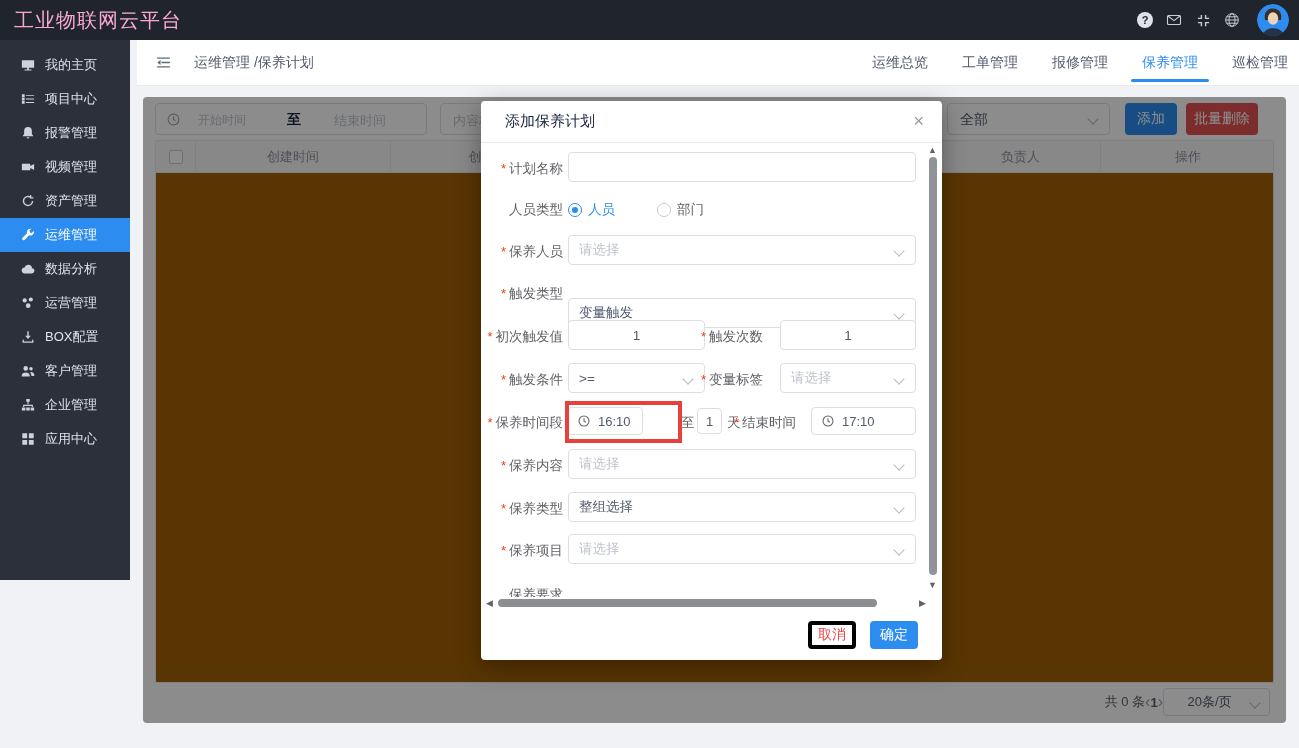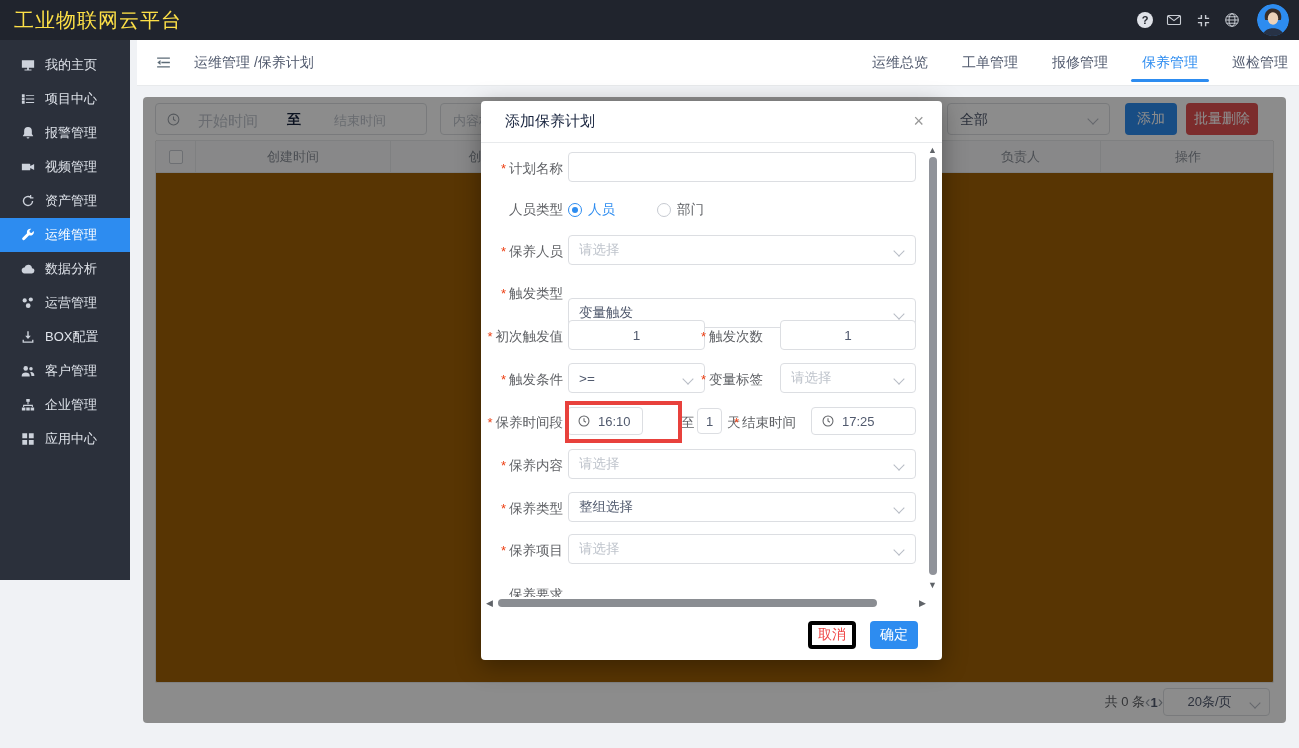--- a/index.html
+++ b/index.html
@@ -2,21 +2,21 @@
 <html style="--accent: #2d8cf0; --danger: #e25050;"><head>
 <meta charset="utf-8">
 <style>
   * { margin:0; padding:0; box-sizing:border-box; }
   html,body { width:1299px; height:748px; font-family:"Liberation Sans","DejaVu Sans",sans-serif; }
   #app { position:relative; width:1299px; height:748px; background:#f0f2f5; overflow:hidden; }
   .abs { position:absolute; }
 
   
   .topbar { position:absolute; left:0; top:0; width:1299px; height:40px; background:#20242d; display:flex; align-items:center; z-index:10; }
-  .brand { color:#fde047; font-size:20px; letter-spacing:1px; padding-left:14px; font-weight:500; }
+  .brand { color:#f9a8d4; font-size:20px; letter-spacing:1px; padding-left:14px; font-weight:500; }
   .top-right { position:absolute; right:10px; top:0; height:40px; display:flex; align-items:center; gap:13px; }
   .hicon { width:16px; height:16px; color:#c9cdd4; display:flex; align-items:center; justify-content:center; }
   .help-circle { width:16px; height:16px; border-radius:50%; background:#dfe2e8; color:#22262e; font-size:11px; font-weight:bold; display:flex; align-items:center; justify-content:center; }
   .avatar { width:32px; height:32px; border-radius:50%; overflow:hidden; margin-left:4px; }
 
   
   .sidebar { position:absolute; left:0; top:40px; width:130px; height:540px; background:#2b303b; z-index:9; }
   .s-item { height:34px; display:flex; align-items:center; padding-left:20px; color:#dfe3ea; font-size:13px; cursor:pointer; }
   .s-item .s-icon { width:15px; height:15px; margin-right:10px; display:flex; align-items:center; justify-content:center; color:#cdd2db; }
   .s-item.active { background:var(--accent); color:#fff; }
@@ -232,21 +232,21 @@
 
   <div class="card">
 
     <div class="inp abs" style="left:12px; top:6px; width:272px; height:32px;">
       <span class="abs clockicon" style="left:11px; top:9px;">
         <svg width="13" height="13" viewBox="0 0 14 14" fill="none" stroke="currentColor" stroke-width="1.1">
             <circle cx="7" cy="7" r="5.8"></circle>
             <path d="M7 3.8V7l2.2 1.4"></path>
           </svg>
       </span>
-      <span class="abs ph" style="left:42px; top:8px; font-size:15px;">开始时间</span>
+      <span class="abs ph" style="left:42px; top:8px; font-size:12px;">开始时间</span>
       <span class="abs" style="left:131px; top:7px; font-size:14px; color:#17233d; font-weight:600;">至</span>
       <span class="abs ph" style="left:178px; top:8px; font-size:13px;">结束时间</span>
     </div>
     <div class="inp abs" style="left:297px; top:6px; width:260px; height:32px;">
       <span class="abs ph" style="left:12px; top:8px; font-size:13px;">内容标签</span>
     </div>
     <div class="inp abs" style="left:804px; top:6px; width:163px; height:32px;">
       <span class="abs" style="left:12px; top:7px; font-size:14px; color:#515a6e;">全部</span>
       <span class="chev abs" style="right:12px; top:11px;"></span>
     </div>
@@ -357,21 +357,21 @@
       </div>
       <span class="abs" style="left:246px; top:271px; font-size:13.5px; color:#606266;">天</span>
       <div class="lbl" style="left:233px; top:271px; width:82px;"><span class="req">*</span><span>结束时间</span></div>
       <div class="ctl inp" style="left:330px; top:264px; width:105px; height:28px;">
         <span class="clockicon" style="color:#606266; margin-right:7px;">
           <svg width="12" height="12" viewBox="0 0 14 14" fill="none" stroke="currentColor" stroke-width="1.2">
               <circle cx="7" cy="7" r="5.8"></circle>
               <path d="M7 3.8V7l2.2 1.4"></path>
             </svg>
         </span>
-        <span style="font-size:13px; color:#515a6e;">17:25</span>
+        <span style="font-size:13px; color:#515a6e;">17:10</span>
       </div>
 
       <div class="annotation" style="left: 84px; top: 258px; width: 117px; height: 42px; border-color: rgb(232, 65, 60);"></div>
 
       <div class="lbl" style="left:0; top:314px;"><span class="req">*</span><span>保养内容</span></div>
       <div class="ctl inp" style="left:87px; top:306px; width:348px;">
         <span class="ph" style="font-size:13.5px;">请选择</span>
         <span class="chev"></span>
       </div>
 

